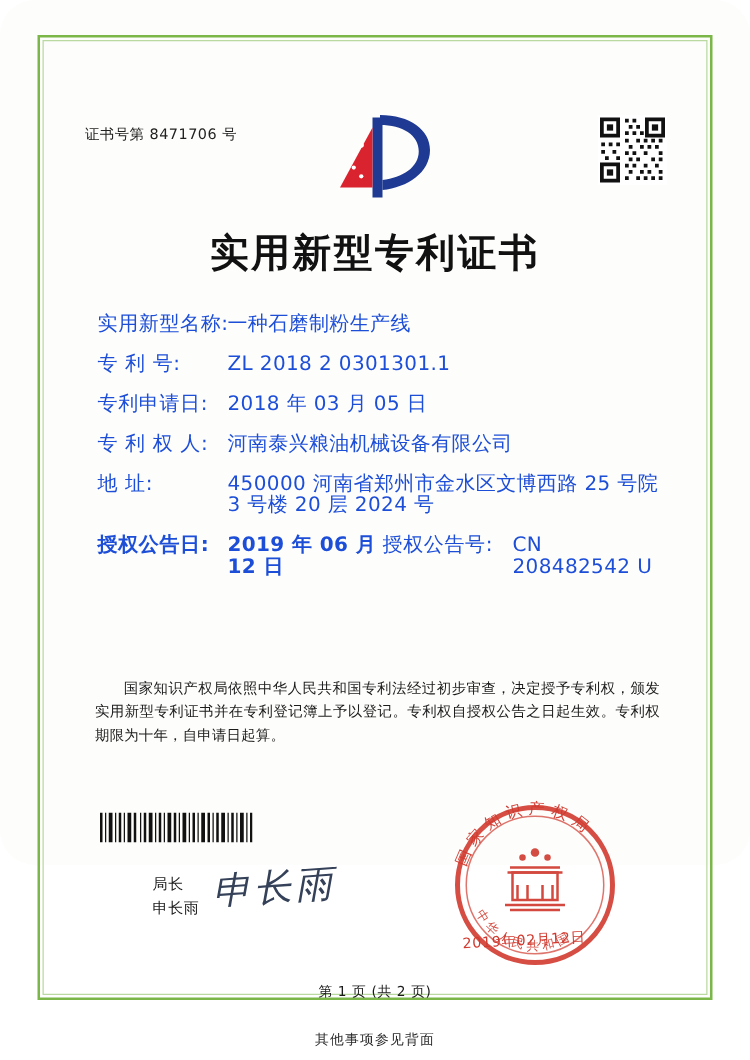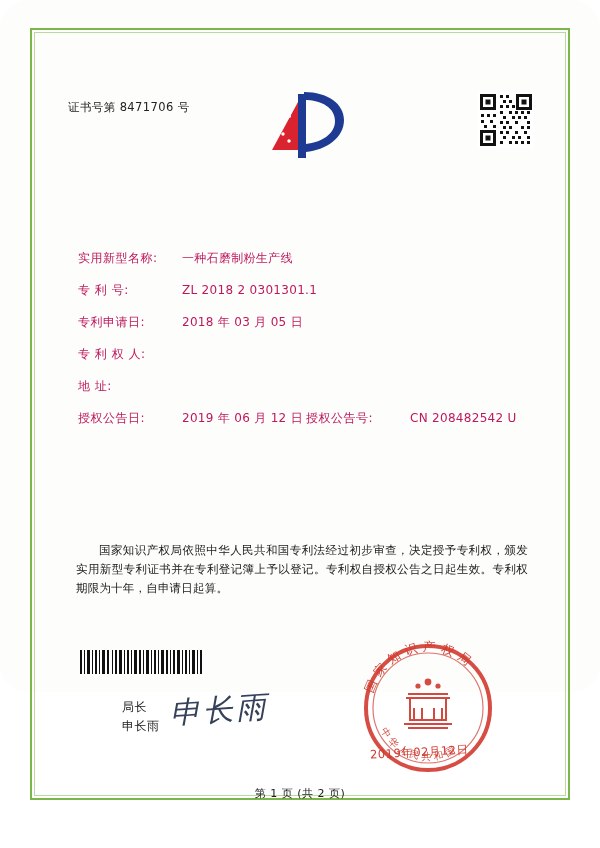--- a/index.html
+++ b/index.html
@@ -73,42 +73,42 @@
   
   .fields {
     position: absolute;
     left: 78px; top: 250px;
     width: 452px;
   }
   .row {
     display: flex;
     align-items: flex-start;
     margin-bottom: 15px;
-    font-size: 12px;
+    font-size: 16px;
     line-height: 17px;
-    color: #be185d;
+    color: #1d4ed8;
   }
   .row .lab {
     width: 104px;
     flex: 0 0 104px;
     letter-spacing: 0.5px;
     white-space: nowrap;
   }
   .row .val {
     flex: 1 1 auto;
     letter-spacing: 0.3px;
   }
   .row.two-col {
     margin-bottom: 13px;
   }
   .row.two-col .seg {
     display: flex;
     align-items: flex-start;
   }
-  .row.two-col .seg.first { width: 228px; flex: 0 0 228px; }
+  .row.two-col .seg.first { width: 228px; flex: 0 0 228px; font-weight: bold; }
   .row.two-col .seg .lab { width: 104px; flex: 0 0 104px; }
   .row.two-col .seg .val { flex: 1 1 auto; }
 
   .val-wrap {
     white-space: normal;
   }
 
   
   .para {
     position: absolute;
@@ -270,20 +270,21 @@
           <rect x="49" y="44" width="3" height="3"></rect>
         <rect x="22" y="49" width="3" height="3"></rect>
           <rect x="31" y="49" width="3" height="3"></rect>
           <rect x="37" y="49" width="3" height="3"></rect>
           <rect x="43" y="49" width="3" height="3"></rect>
           <rect x="49" y="49" width="3" height="3"></rect>
       </g>
     </svg>
   </div>
 
+  <div class="title">实用新型专利证书</div>
 
   <div class="fields">
 
     <div class="row">
       <div class="lab">实用新型名称:</div>
       <div class="val">一种石磨制粉生产线</div>
     </div>
 
 
     <div class="row">
@@ -291,24 +292,26 @@
       <div class="val">ZL 2018 2 0301301.1</div>
     </div>
 
     <div class="row">
       <div class="lab">专利申请日:</div>
       <div class="val">2018 年 03 月 05 日</div>
     </div>
 
     <div class="row">
       <div class="lab">专 利 权 人:</div>
+      <div class="val">河南泰兴粮油机械设备有限公司</div>
     </div>
 
     <div class="row">
       <div class="lab">地 址:</div>
+      <div class="val val-wrap">450000 河南省郑州市金水区文博西路 25 号院 3 号楼 20 层 2024 号</div>
     </div>
 
     <div class="row two-col">
       <div class="seg first">
         <div class="lab">授权公告日:</div>
         <div class="val">2019 年 06 月 12 日</div>
       </div>
       <div class="seg">
         <div class="lab">授权公告号:</div>
         <div class="val">CN 208482542 U</div>
@@ -388,14 +391,15 @@
         <textPath href="#sealArcTop" startOffset="8%">国家知识产权局</textPath>
       </text>
       <text font-family="DejaVu Serif, serif" font-size="10" fill="#d03a2f" letter-spacing="3" opacity="0.9">
         <textPath href="#sealArcBottom" startOffset="14%">中华人民共和国</textPath>
       </text>
     </svg>
   </div>
   <div class="seal-date">2019年02月12日</div>
 
   <div class="page-no">第 1 页 (共 2 页)</div>
+  <div class="footer-note">其他事项参见背面</div>
 
 </div>
 
 </body></html>

